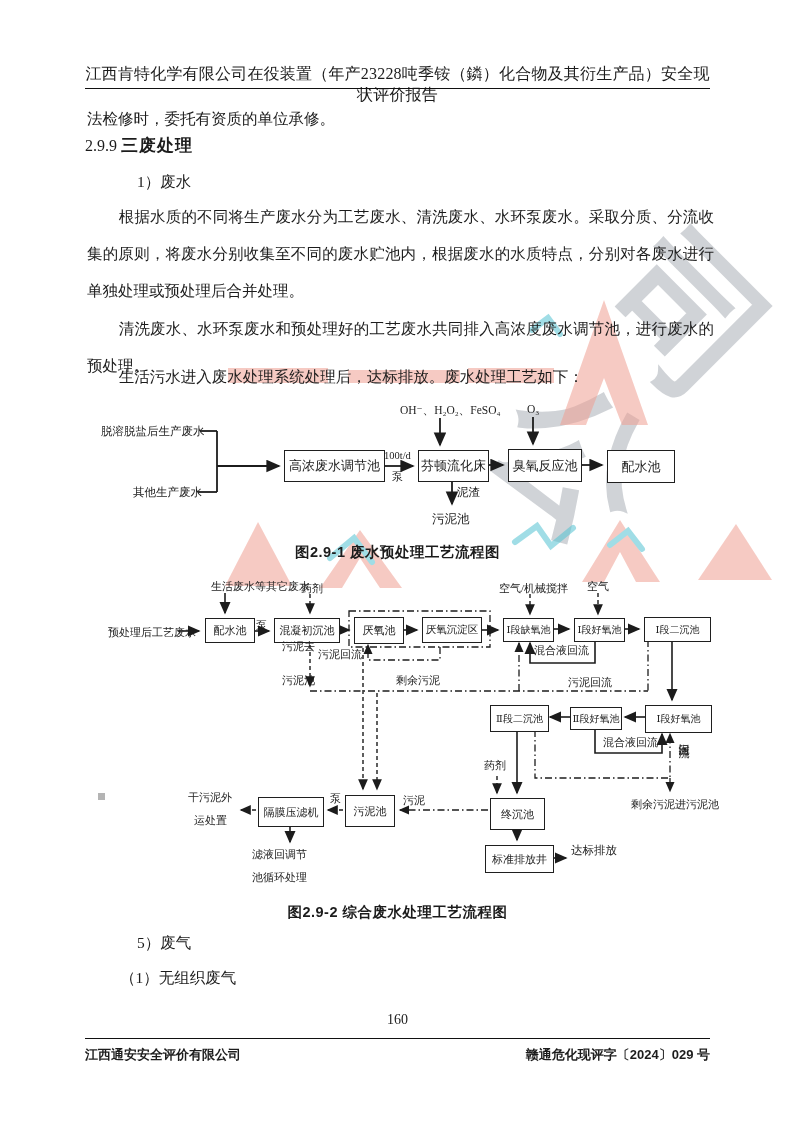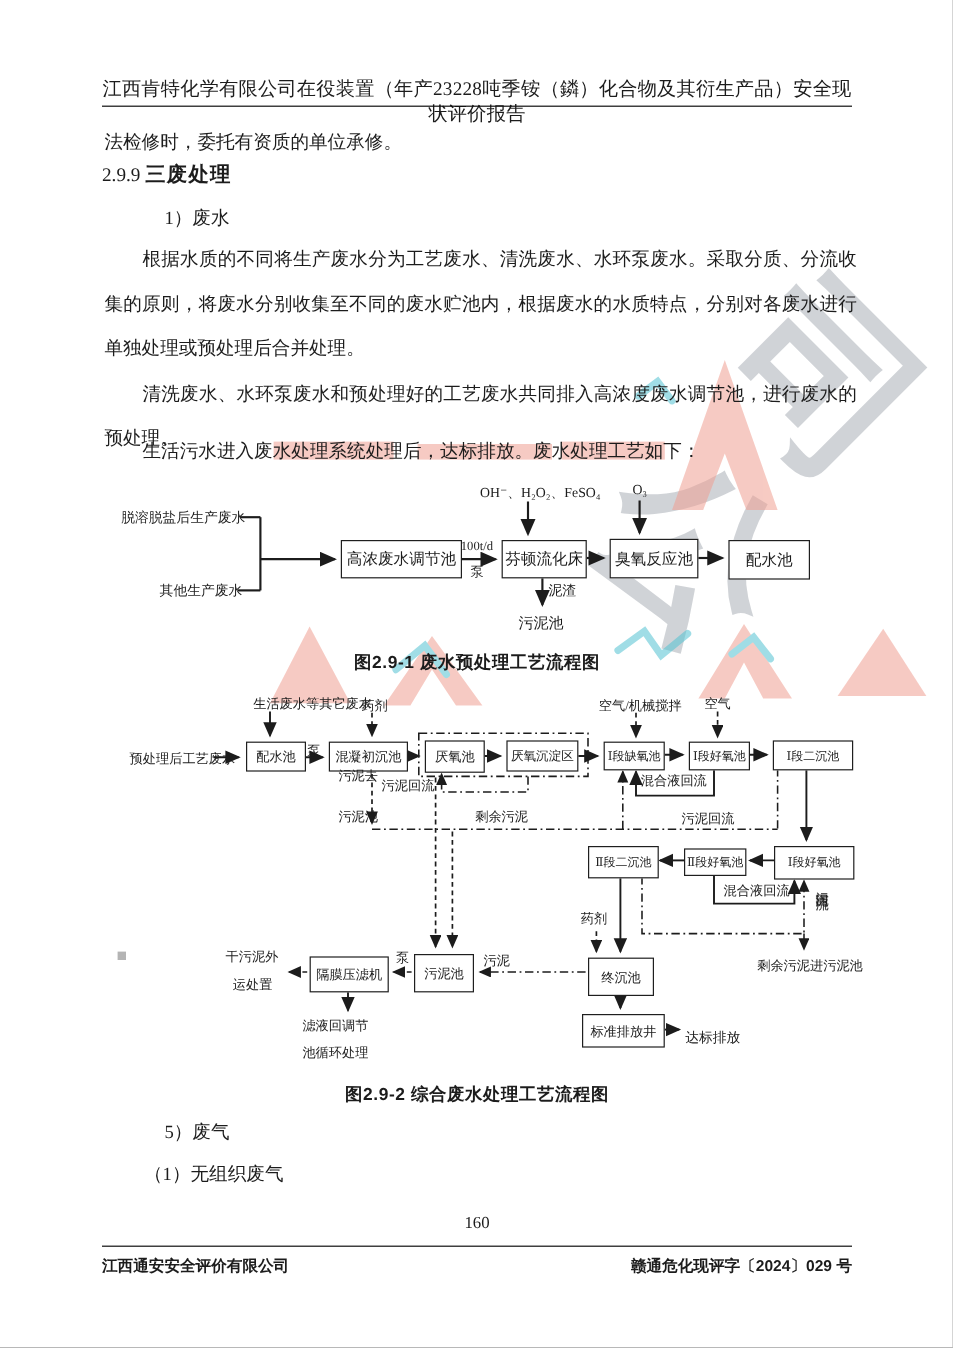--- a/index.html
+++ b/index.html
@@ -195,21 +195,21 @@
     <div class="bx2" style="left:258px;top:222px;width:64px;height:28px;font-size:11px;">隔膜压滤机</div>
     <div class="lb" style="left:330px;top:216px;">泵</div>
     <div class="bx2" style="left:345px;top:220px;width:48px;height:30px;font-size:11px;">污泥池</div>
     <div class="lb" style="left:403px;top:218px;">污泥</div>
     <div class="lb" style="left:484px;top:183px;">药剂</div>
     <div class="bx2" style="left:490px;top:223px;width:53px;height:30px;font-size:11px;">终沉池</div>
 
     <div class="lb" style="left:252px;top:272px;">滤液回调节</div>
     <div class="lb" style="left:252px;top:295px;">池循环处理</div>
     <div class="bx2" style="left:485px;top:270px;width:67px;height:26px;font-size:11px;">标准排放井</div>
-    <div class="lb" style="left:571px;top:282px;font-size:11.5px;">达标排放</div>
+    <div class="lb" style="left:571px;top:268px;font-size:11.5px;">达标排放</div>
   </div>
   <div class="cap" style="top:903px;">图2.9-2  综合废水处理工艺流程图</div>
 
   <div class="sub" style="left:137px;top:933px;">5）废气</div>
   <div class="sub" style="left:120px;top:968px;">（1）无组织废气</div>
 
   <div class="pgnum">160</div>
   <div class="ftr-line"></div>
   <div class="ftr-l">江西通安安全评价有限公司</div>
   <div class="ftr-r">赣通危化现评字〔2024〕029 号</div>

